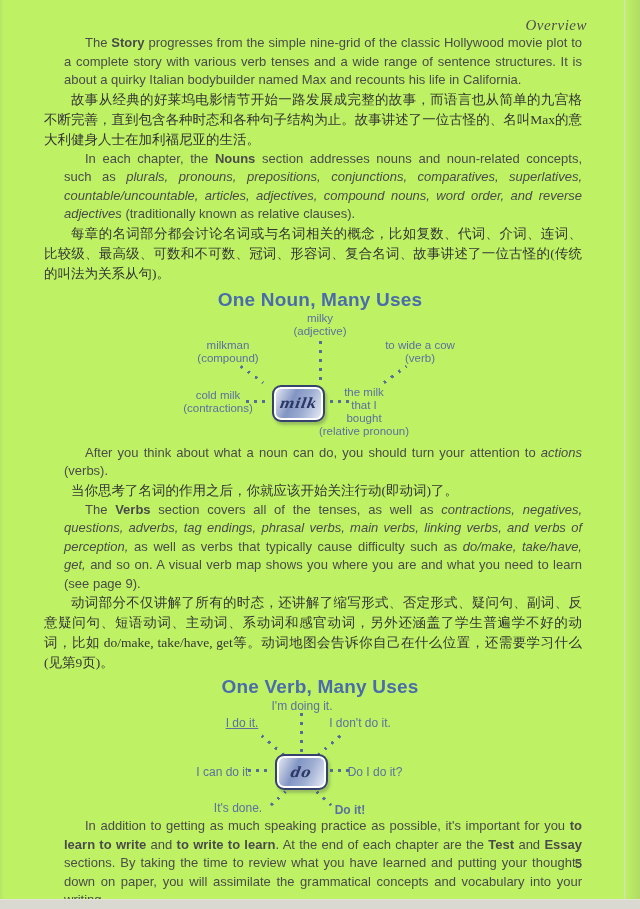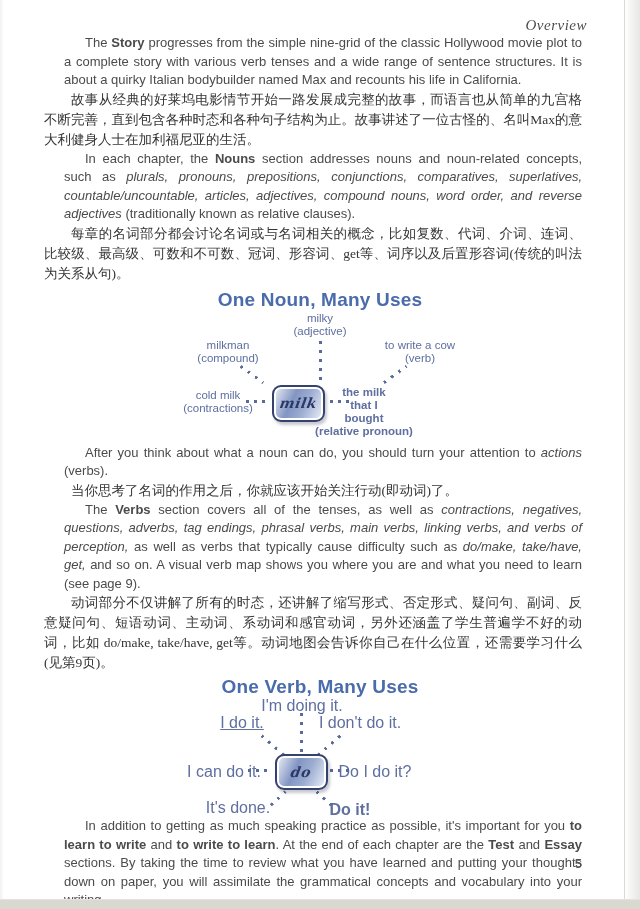--- a/index.html
+++ b/index.html
@@ -1,19 +1,19 @@
 <!DOCTYPE html>
 <html><head>
 <meta charset="utf-8">
 <style>
   html,body{margin:0;padding:0;background:#e9e8e4;}
   .page{
     position:relative;
     width:640px;height:909px;
-    background:#ffffff;
+    background:#bef264;
     overflow:hidden;
     font-family:"Liberation Sans",sans-serif;
   }
   
   .edge-right{position:absolute;top:0;right:0;width:15px;height:100%;
     background:linear-gradient(to right, rgba(120,118,110,0) 0%, rgba(120,118,110,.07) 35%, rgba(120,118,110,.18) 100%);
     border-left:1px solid #dbd9d3;}
   .edge-bottom{position:absolute;left:0;bottom:0;width:100%;height:9px;background:#d9d8d1;border-top:1px solid #e4e2dc;}
   .edge-left{position:absolute;top:0;left:0;width:4px;height:100%;background:linear-gradient(to right, rgba(120,118,110,.10), rgba(120,118,110,0));}
 
@@ -34,21 +34,21 @@
   .diagram-title{margin:4px 0 0;text-align:center;
     font:700 19px/24px "Liberation Sans",sans-serif;color:#4a6cab;letter-spacing:.2px;}
   .diagram-title.verb{margin-top:2px;}
 
   .diagram{position:relative;width:562px;}
   #noun-diagram{height:132px;}
   #verb-diagram{height:118px;}
 
   .dlabel{position:absolute;transform:translateX(-50%);
     font:11.5px/13px "Liberation Sans",sans-serif;color:#5e6fa0;text-align:center;white-space:nowrap;}
-  #verb-diagram .dlabel{font-size:16px;line-height:14px;}
+  #verb-diagram .dlabel{font-size:12px;line-height:14px;}
 
   .dot-v{position:absolute;width:2.5px;
     background:repeating-linear-gradient(to bottom,#5a6a99 0 2.5px,transparent 2.5px 9px);}
   .dot-h{position:absolute;height:3px;
     background:repeating-linear-gradient(to right,#5a6a99 0 3px,transparent 3px 8px);}
   .dot-diag{position:absolute;height:2.5px;
     background:repeating-linear-gradient(to right,#5a6a99 0 2.5px,transparent 2.5px 9px);}
 
   .word-box{position:absolute;box-sizing:border-box;
     border:2.5px solid #36426e;border-radius:9px;
@@ -67,43 +67,43 @@
 <div class="page">
 
   <div class="header-row">
     <span class="running-head">Overview</span>
   </div>
 
   <p class="en mt-first"><span>The </span><span class="rb">Story</span><span> progresses from the simple nine-grid of the classic Hollywood movie plot to a complete story with various verb tenses and a wide range of sentence structures. It is about a quirky Italian bodybuilder named Max and recounts his life in California.</span></p>
   <p class="zh">故事从经典的好莱坞电影情节开始一路发展成完整的故事，而语言也从简单的九宫格不断完善，直到包含各种时态和各种句子结构为止。故事讲述了一位古怪的、名叫Max的意大利健身人士在加利福尼亚的生活。</p>
 
   <p class="en mt-para"><span>In each chapter, the </span><span class="rb">Nouns</span><span> section addresses nouns and noun-related concepts, such as </span><span class="ri">plurals, pronouns, prepositions, conjunctions, comparatives, superlatives, countable/uncountable, articles, adjectives, compound nouns, word order, and reverse adjectives</span><span> (traditionally known as relative clauses).</span></p>
-  <p class="zh">每章的名词部分都会讨论名词或与名词相关的概念，比如复数、代词、介词、连词、比较级、最高级、可数和不可数、冠词、形容词、get等、词序以及后置形容词(传统的叫法为关系从句)。</p>
+  <p class="zh">每章的名词部分都会讨论名词或与名词相关的概念，比如复数、代词、介词、连词、比较级、最高级、可数和不可数、冠词、形容词、复合名词、故事讲述了一位古怪的(传统的叫法为关系从句)。</p>
 
   <h2 class="diagram-title">One Noun, Many Uses</h2>
 
   <div class="diagram" id="noun-diagram">
 
     <div class="dlabel" style="left:320px;top:0;">
       <div>milky</div>
       <div>(adjective)</div>
     </div>
     <div class="dlabel" style="left:228px;top:27px;">
       <div>milkman</div>
       <div>(compound)</div>
     </div>
     <div class="dlabel" style="left:420px;top:27px;">
-      <div>to write a cow</div>
+      <div>to wide a cow</div>
       <div>(verb)</div>
     </div>
     <div class="dlabel" style="left:218px;top:77px;">
       <div>cold milk</div>
       <div>(contractions)</div>
     </div>
-    <div class="dlabel" style="left:364px;top:74px;font-weight:bold;">
+    <div class="dlabel" style="left:364px;top:74px;">
       <div>the milk</div>
       <div>that I</div>
       <div>bought</div>
       <div>(relative pronoun)</div>
     </div>
 
     <div class="dot-v" style="left:319px;top:29px;height:42px;"></div>
     <div class="dot-diag" style="left:238px;top:61px;width:28px;transform:rotate(36deg);"></div>
     <div class="dot-diag" style="left:381px;top:61px;width:28px;transform:rotate(-36deg);"></div>
     <div class="dot-h" style="left:246px;top:88px;width:22px;"></div>

